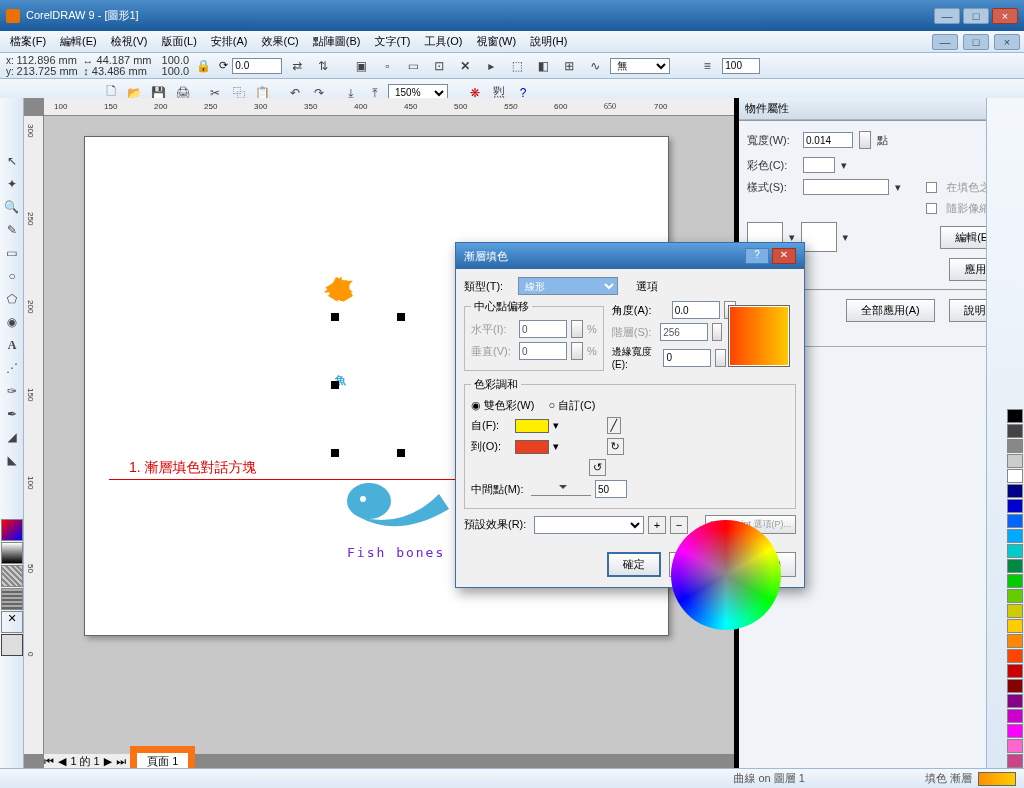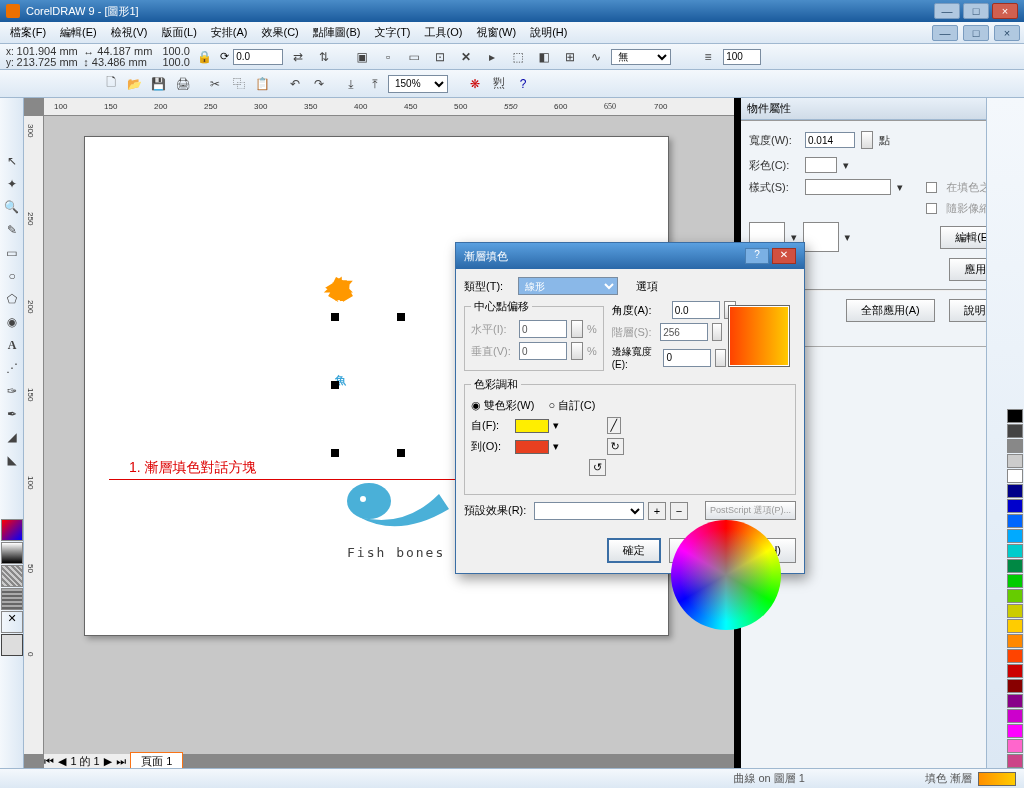--- a/index.html
+++ b/index.html
@@ -1,17 +1,17 @@
 <!DOCTYPE html>
 <html><head>
 <meta charset="utf-8">
 <style>
 * { box-sizing: border-box; margin: 0; padding: 0; font-family: "Microsoft JhengHei", Tahoma, sans-serif; font-size: 11px; }
 body { width: 1024px; height: 788px; background: #cce4f0; overflow: hidden; position: relative; }
-.titlebar { height: 22px; background: linear-gradient(#4a8cc8,#1a5a9c); color: #fff; display: flex; align-items: center; padding: 0 6px; }
+.titlebar { height: 31px; background: linear-gradient(#4a8cc8,#1a5a9c); color: #fff; display: flex; align-items: center; padding: 0 6px; }
 .titlebar .logo { width: 14px; height: 14px; background: #ec7000; border-radius: 2px; margin-right: 6px; }
 .titlebar .spacer { flex: 1; }
 .winbtn { width: 26px; height: 16px; background: #b0c8e0; margin-left: 3px; display: flex; align-items: center; justify-content: center; color: #2a4a6a; border: 1px solid #7a9cc0; border-radius: 2px; }
 .winbtn.close { background: #d06050; color: #fff; border-color: #a03020; }
 .menubar { height: 22px; background: linear-gradient(#f4f8fc,#dce8f4); display: flex; align-items: center; padding: 0 4px; gap: 2px; border-bottom: 1px solid #a0b8d0; }
 .menubar span { padding: 2px 6px; }
 .propbar { height: 26px; background: linear-gradient(#f4f8fc,#dce8f4); display: flex; align-items: center; padding: 2px 6px; gap: 4px; border-bottom: 1px solid #a0b8d0; }
 .coords { font-size: 10px; line-height: 11px; color: #333; }
 .small-input { width: 50px; height: 16px; border: 1px solid #7a8ca0; background: #fff; font-size: 10px; padding: 0 2px; }
 .tbtn { width: 22px; height: 22px; border: 1px solid transparent; display: inline-flex; align-items: center; justify-content: center; font-size: 12px; color: #444; }
@@ -27,21 +27,21 @@
 .vruler { position: absolute; top: 18px; left: 0; width: 20px; bottom: 14px; background: #eee; border-right: 1px solid #888; }
 .ruler-tick { position: absolute; font-size: 8px; color: #333; }
 .canvas { position: absolute; top: 18px; left: 20px; right: 0; bottom: 14px; background: #c8c8c8; overflow: hidden; }
 .page { position: absolute; left: 40px; top: 20px; width: 585px; height: 500px; background: #fff; border: 1px solid #666; box-shadow: 3px 3px 6px rgba(0,0,0,0.3); }
 .annotation { position: absolute; color: #d00; font-size: 14px; }
 .anno-line { position: absolute; border-top: 1px solid #d00; }
 .fish-char { position: absolute; font-size: 110px; font-weight: bold; background: linear-gradient(90deg,#ff9000,#ffcc00); -webkit-background-clip: text; background-clip: text; }
 .fish-inner { color: #3aa5d8; }
 .sel-handle { position: absolute; width: 8px; height: 8px; background: #000; }
 .fish-logo { position: absolute; }
-.prop-docker { width: 290px; background: #f0f4f8; border-left: 7px solid #000000; }
+.prop-docker { width: 290px; background: #f0f4f8; border-left: 5px solid #000000; }
 .docker-title { background: linear-gradient(#e8f0f8,#d0dce8); padding: 3px 6px; border-bottom: 1px solid #a0b8d0; display: flex; }
 .docker-title .x { margin-left: auto; }
 .docker-tabs { display: flex; padding: 4px 4px 0; gap: 0; }
 .docker-tab { padding: 3px 8px; border: 1px solid #999; border-bottom: none; background: #e0e4e8; font-size: 10px; }
 .docker-tab.active { background: #f0f4f8; }
 .docker-body { padding: 8px; border-top: 1px solid #999; }
 .drow { display: flex; align-items: center; gap: 6px; margin-bottom: 6px; font-size: 11px; color: #333; }
 .drow label { width: 50px; }
 .gbtn { padding: 3px 14px; border: 1px solid #888; background: linear-gradient(#fff,#e0e4e8); font-size: 11px; }
 .right-sidebar { position: absolute; right: 0; top: 98px; bottom: 20px; width: 38px; background: linear-gradient(#f4f8fc,#dce8f4); border-left: 1px solid #a0b8d0; }
@@ -101,21 +101,21 @@
   <span>視窗(W)</span>
   <span>說明(H)</span>
   <div style="flex:1"></div>
   <div class="winbtn">—</div>
   <div class="winbtn">□</div>
   <div class="winbtn">×</div>
 </div>
 
 <div class="propbar">
   <div class="coords">
-    x: <span>101.904 mm</span>&nbsp;&nbsp;<span>↔ 44.187 mm</span><br>
+    x: <span>112.896 mm</span>&nbsp;&nbsp;<span>↔ 44.187 mm</span><br>
     y: <span>213.725 mm</span>&nbsp;&nbsp;<span>↕ 43.486 mm</span>
   </div>
   <div class="coords" style="margin-left:6px">
     <span>100.0</span><br><span>100.0</span>
   </div>
   <span class="tbtn">🔒</span>
   <span>⟳</span>
   <input class="small-input" value="0.0" style="">
   <span class="tbtn">⇄</span>
   <span class="tbtn">⇅</span>
@@ -225,30 +225,30 @@
         <div class="sel-handle" style="left:378px;top:244px"></div>
         <div class="sel-handle" style="left:246px;top:312px"></div>
         <div class="sel-handle" style="left:312px;top:312px"></div>
         <div class="sel-handle" style="left:378px;top:312px"></div>
 
         <svg class="fish-logo" style="left:254px;top:342px" width="130" height="70">
           <ellipse cx="30" cy="22" rx="22" ry="18" fill="#4ab0d8"></ellipse>
           <circle cx="24" cy="20" r="3" fill="#fff"></circle>
           <path d="M20 38 Q60 60 110 30 L100 15 Q65 50 20 38" fill="#4ab0d8"></path>
         </svg>
-        <div style="position:absolute;left:262px;top:408px;font-family:monospace;letter-spacing:2px;color:#404040;font-size:13px">Fish bones</div>
+        <div style="position:absolute;left:262px;top:408px;font-family:monospace;letter-spacing:2px;color:#6d28d9;font-size:13px">Fish bones</div>
       </div>
     </div>
     <div class="pagenav">
       <span>⏮</span>
       <span>◀</span>
       <span>1 的 1</span>
       <span>▶</span>
       <span>⏭</span>
-      <span style="background:#fff;border:1px solid #f97316;padding:1px 10px">頁面 1</span>
+      <span style="background:#fff;border:7px solid #f97316;padding:1px 10px">頁面 1</span>
     </div>
   </div>
 
   <div class="prop-docker">
     <div class="docker-title">
       <span>物件屬性</span>
       <span class="x">✕</span>
     </div>
     <div class="docker-body">
       <div class="drow">
@@ -415,20 +415,27 @@
         <label style="width:40px">到(O):</label>
         <span class="color-swatch-sm sw-red"></span>
           <span>▾</span>
         <span style="width:40px"></span>
         <span style="border:1px solid #888;padding:1px 3px">↻</span>
       </div>
       <div class="dlg-row">
         <span style="width:114px"></span>
         <span style="border:1px solid #888;padding:1px 3px">↺</span>
       </div>
+      <div class="dlg-row">
+        <label style="width:56px">中間點(M):</label>
+        <div style="width:60px;height:14px;border-bottom:1px solid #888;position:relative">
+          <div style="position:absolute;left:28px;top:3px;width:0;height:0;border:4px solid transparent;border-top-color:#444"></div>
+        </div>
+        <input class="dlg-input" style="width: 32px;" value="50">
+      </div>
       <div class="color-wheel"></div>
     </fieldset>
 
     <div class="dlg-row">
       <label style="width:66px">預設效果(R):</label>
       <select class="dlg-input" style="width:110px"></select>
       <button style="width:18px;height:18px;border:1px solid #888">+</button>
       <button style="width:18px;height:18px;border:1px solid #888">−</button>
       <span style="flex:1"></span>
       <button class="gbtn disabled" disabled="" style="font-size:9px;padding:2px 4px">PostScript 選項(P)...</button>

